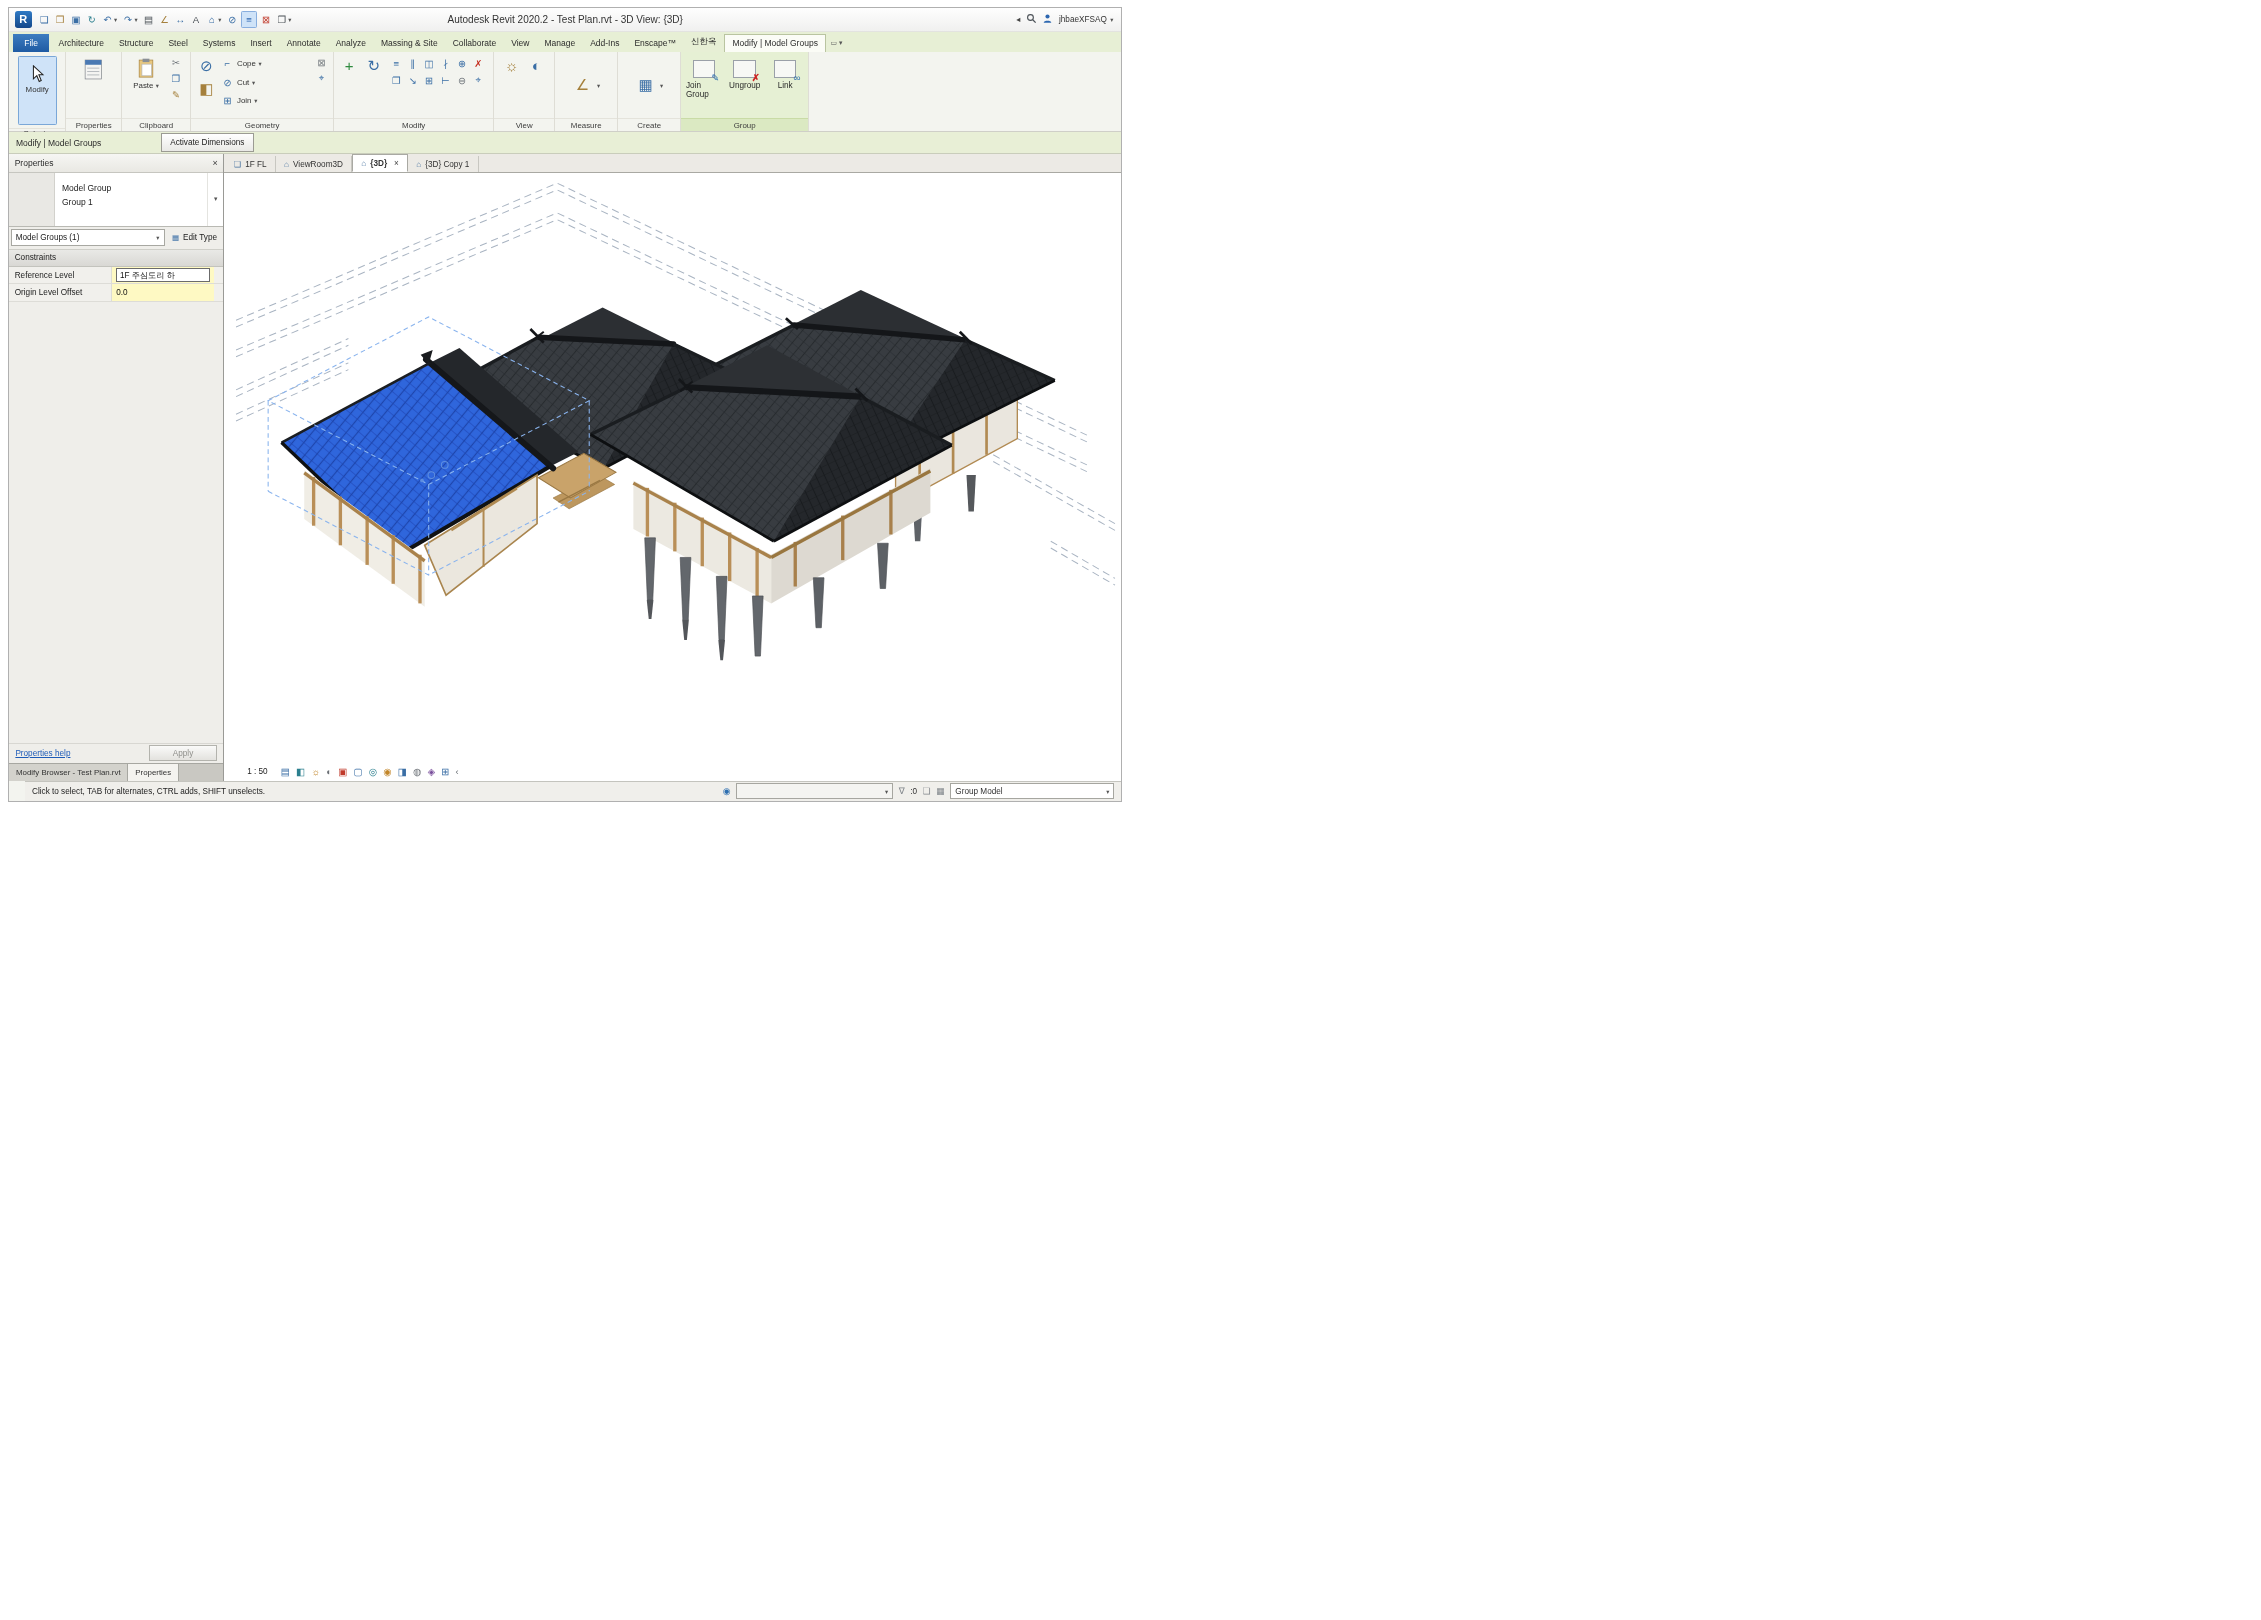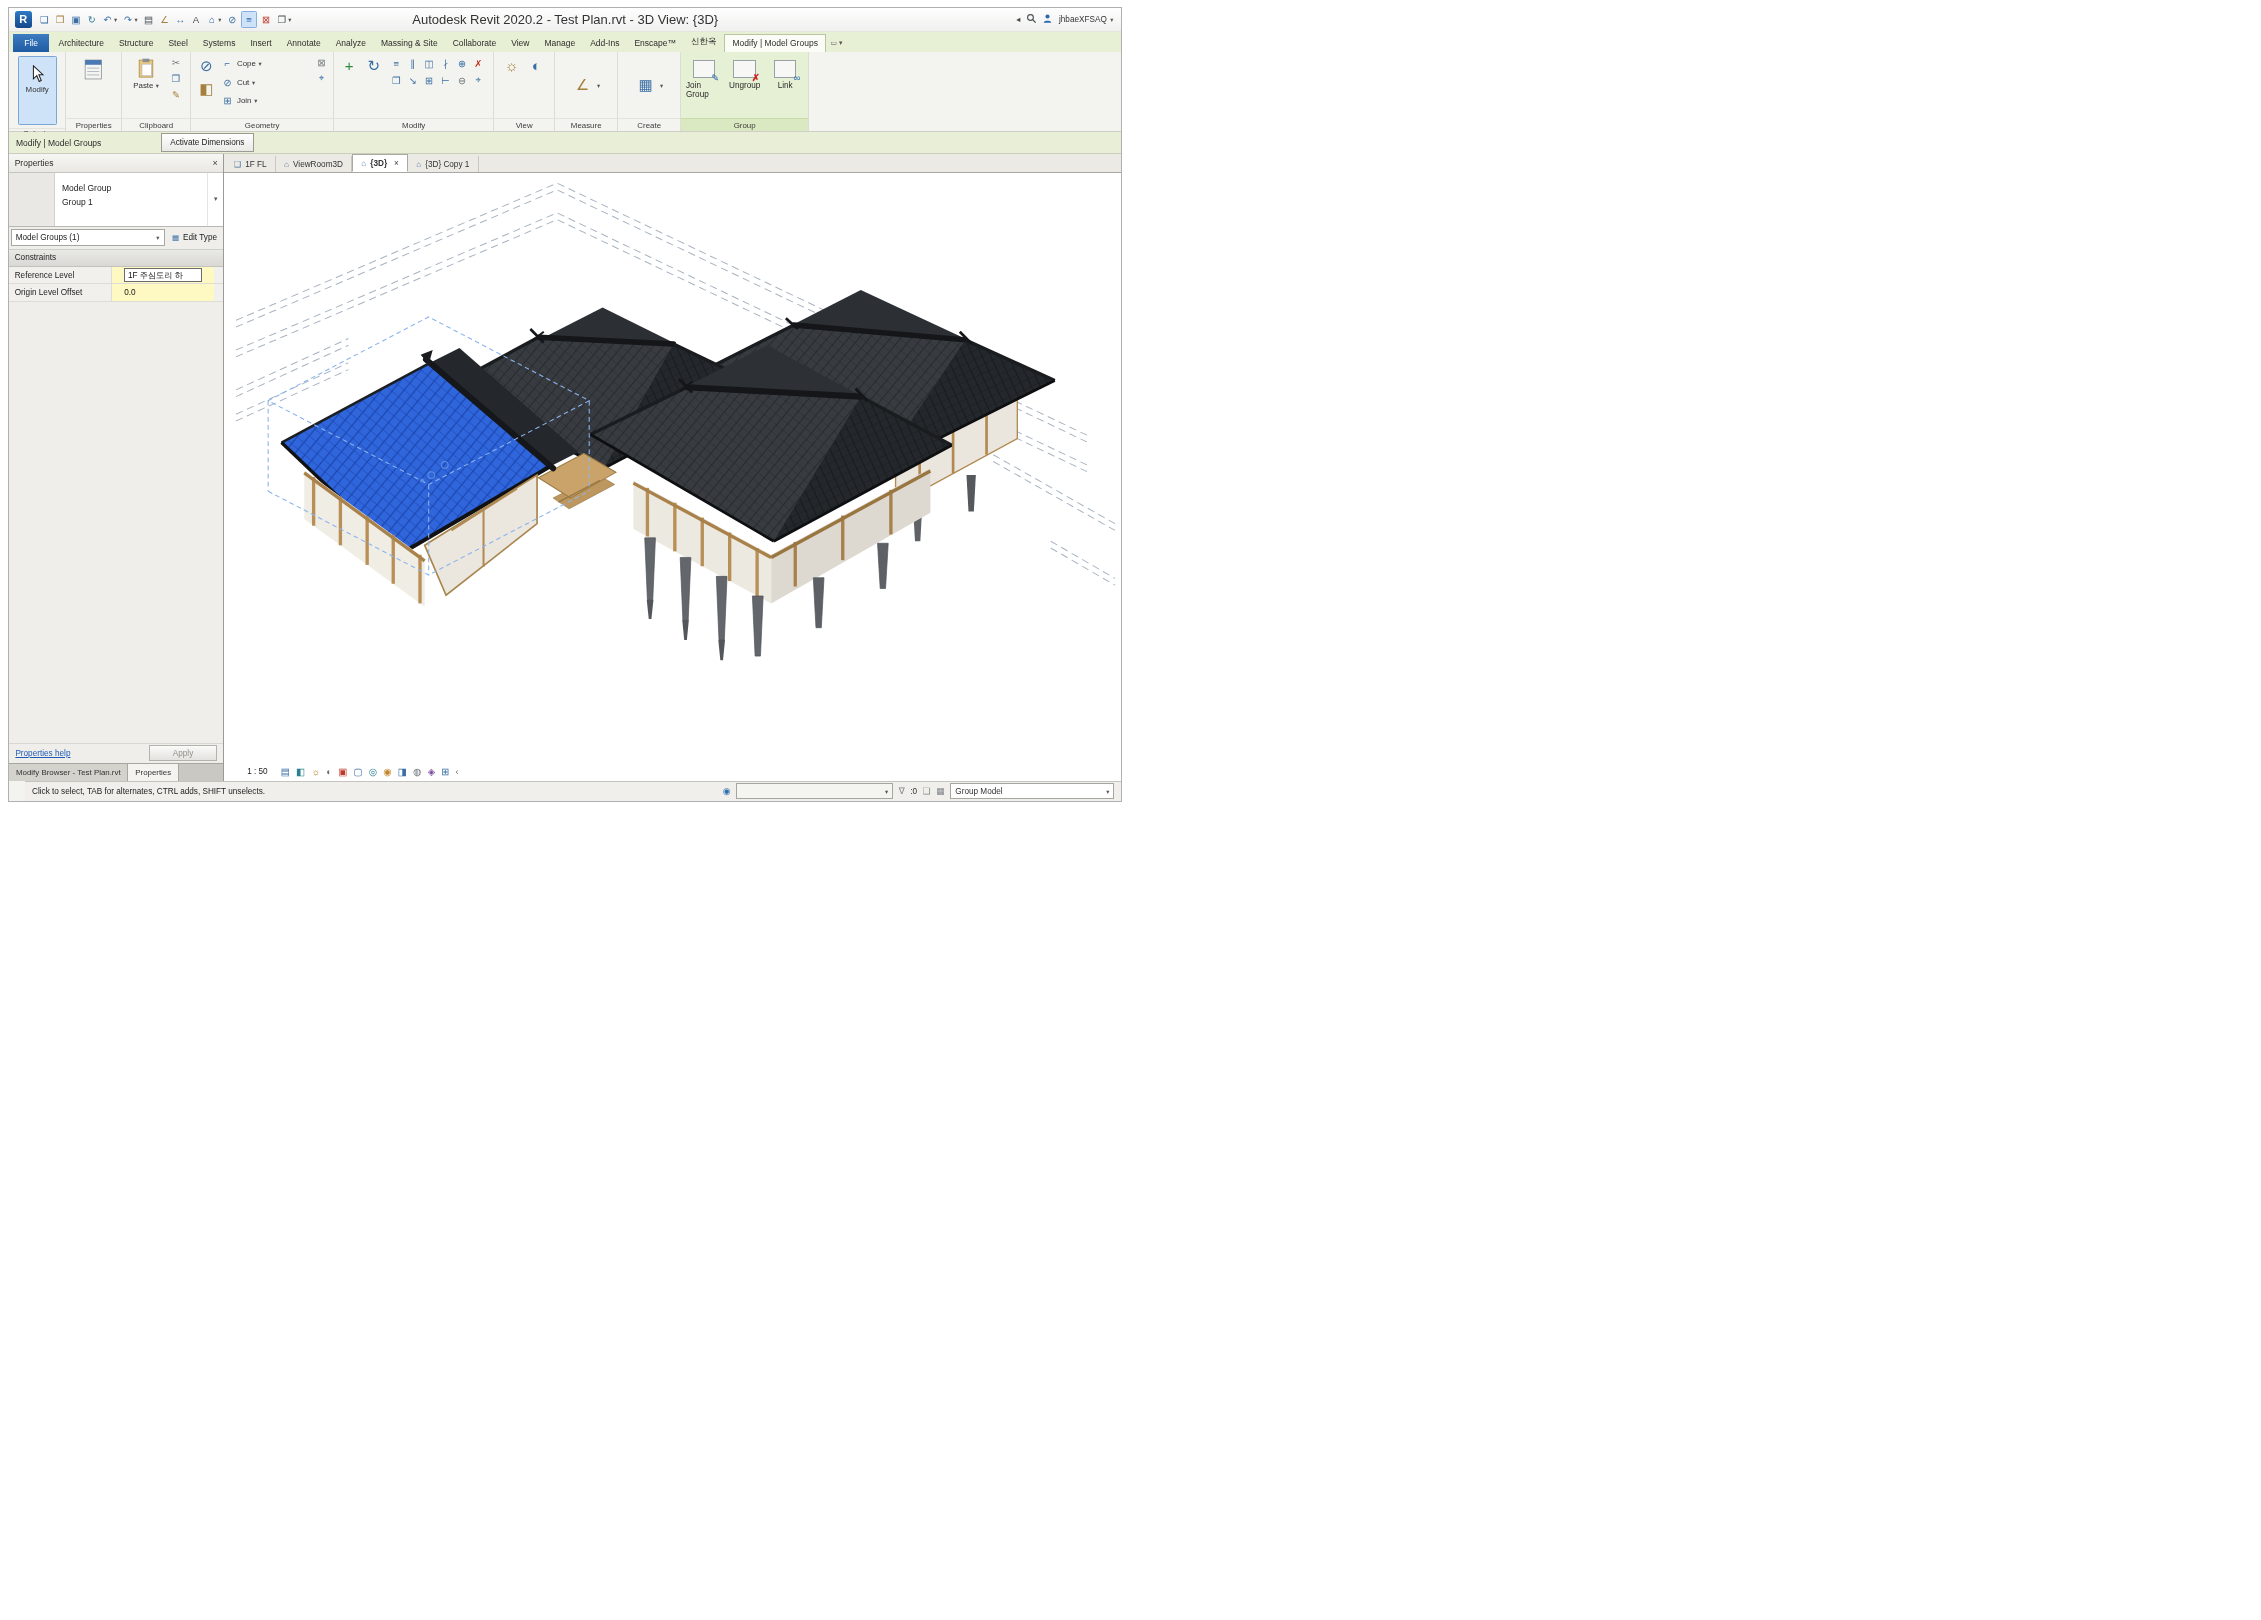--- a/index.html
+++ b/index.html
@@ -7,21 +7,21 @@
   .page{padding:6.8px 8.2px;}
   .app{box-sizing:border-box;width:1114px;height:795px;border:0.7px solid #b0b0b0;display:flex;flex-direction:column;background:#f3f4ef;}
 
   
   .tb{height:23px;background:linear-gradient(#fefefe,#f0f0ef);display:flex;align-items:center;padding:0 5.5px;gap:1.4px;position:relative;flex:0 0 auto;border-bottom:0.7px solid #e3e3e0;}
   .rlogo{width:17px;height:17px;border-radius:2.7px;background:linear-gradient(#2f7ac5,#14478a);color:#fff;font-weight:bold;font-size:11px;display:flex;align-items:center;justify-content:center;margin-right:4.1px;}
   .qi{min-width:14.4px;height:15px;display:flex;align-items:center;justify-content:center;font-size:9.6px;color:#3a6ea5;border-radius:1.4px;}
   .qi.tan{color:#a5803c}.qi.dark{color:#4b5157}.qi.red{color:#c03a2b}
   .qi.pressed{background:#cfe3f8;border:0.7px solid #88aede;color:#2d67b0}
   .qcaret{font-size:6.2px;color:#555;margin-left:-2.1px;width:5.5px;}
-  .tbtitle{position:absolute;left:0;right:0;text-align:center;font-size:13px;color:#333;pointer-events:none;}
+  .tbtitle{position:absolute;left:0;right:0;text-align:center;font-size:10px;color:#333;pointer-events:none;}
   .tbright{margin-left:auto;display:flex;align-items:center;gap:5.5px;z-index:1;color:#444;}
   .uname{font-size:8.2px;color:#333;}
 
   
   .tabrow{height:20.5px;background:#e7efd5;display:flex;align-items:flex-end;padding:0 4.1px;flex:0 0 auto;}
   .rtab{padding:3.4px 7.5px 4.1px;font-size:8.5px;color:#2c2c2c;white-space:nowrap;}
   .rtab.file{background:linear-gradient(#3d7cc0,#1f5ba3);color:#fff;padding:4.1px 11px;margin-right:2.1px;}
   .rtab.active{background:#fbfcf6;border:0.7px solid #b9c4a0;border-bottom:none;}
   .ribextras{margin-left:4.1px;display:flex;align-items:center;gap:2.1px;color:#555;font-size:6.8px;padding-bottom:5.5px;}
 
@@ -63,21 +63,21 @@
   .thumb{width:45px;background:#e9e8e4;border-right:0.7px solid #d2d1cc;}
   .tsel-text{flex:1;padding:8.2px 6.8px;font-size:8.5px;color:#222;line-height:1.7;}
   .tsel-caret{width:15px;display:flex;align-items:center;justify-content:center;color:#555;border-left:0.7px solid #e4e4e0;font-size:6.8px;}
   .comborow{height:19px;display:flex;align-items:center;background:#efeeea;border-bottom:0.7px solid #cfcfc9;padding:1.4px 1.4px;gap:1.4px;}
   .fcombo{flex:1;height:15px;border:0.7px solid #a8a8a2;background:#fff;display:flex;align-items:center;padding:0 4.1px;font-size:8.2px;color:#222;}
   .fcombo .caret{margin-left:auto;}
   .etbtn{height:15px;display:flex;align-items:center;gap:2.7px;padding:0 4.8px;font-size:8.2px;color:#222;}
   .sechead{height:16.4px;background:linear-gradient(#e9e9e6,#d9d8d4);border-bottom:0.7px solid #c3c3bd;display:flex;align-items:center;padding:0 5.5px;font-size:8.2px;color:#222;}
   .prow{height:16.4px;display:grid;grid-template-columns:103px 1fr 9.6px;border-bottom:0.7px solid #dddcd7;background:#fef9c3;}
   .plab{background:#f1f0ec;border-right:0.7px solid #dddcd7;display:flex;align-items:center;padding:0 5.5px;font-size:8.2px;color:#222;}
-  .pval{display:flex;align-items:center;padding:0 12px;font-size:8.2px;color:#111;}
+  .pval{display:flex;align-items:center;padding:0 4px;font-size:8.2px;color:#111;}
   .pval .editbox{flex:1;border:0.7px solid #6b6b6b;background:#fff;height:12.3px;display:flex;align-items:center;padding:0 2.7px;}
   .passoc{background:#f1f0ec;}
   .pfill{flex:1;background:#efeeea;}
   .pfoot{height:19px;display:flex;align-items:center;justify-content:space-between;padding:0 6.2px;background:#efeeea;border-top:0.7px solid #d8d7d2;}
   .plink{color:#1d5bb8;text-decoration:underline;font-size:8.2px;}
   .applybtn{width:66px;height:14.4px;display:flex;align-items:center;justify-content:center;background:linear-gradient(#fafaf9,#e3e2de);border:0.7px solid #b3b3ad;color:#8f8f8b;font-size:8.2px;}
   .ptabs{height:17px;display:flex;background:#c9c8c2;border-top:0.7px solid #a7a7a1;}
   .ptab{padding:0 6.8px;display:flex;align-items:center;font-size:7.9px;color:#333;border-right:0.7px solid #a7a7a1;background:#d3d2cc;white-space:nowrap;}
   .ptab.on{background:#f4f3ef;}
 

